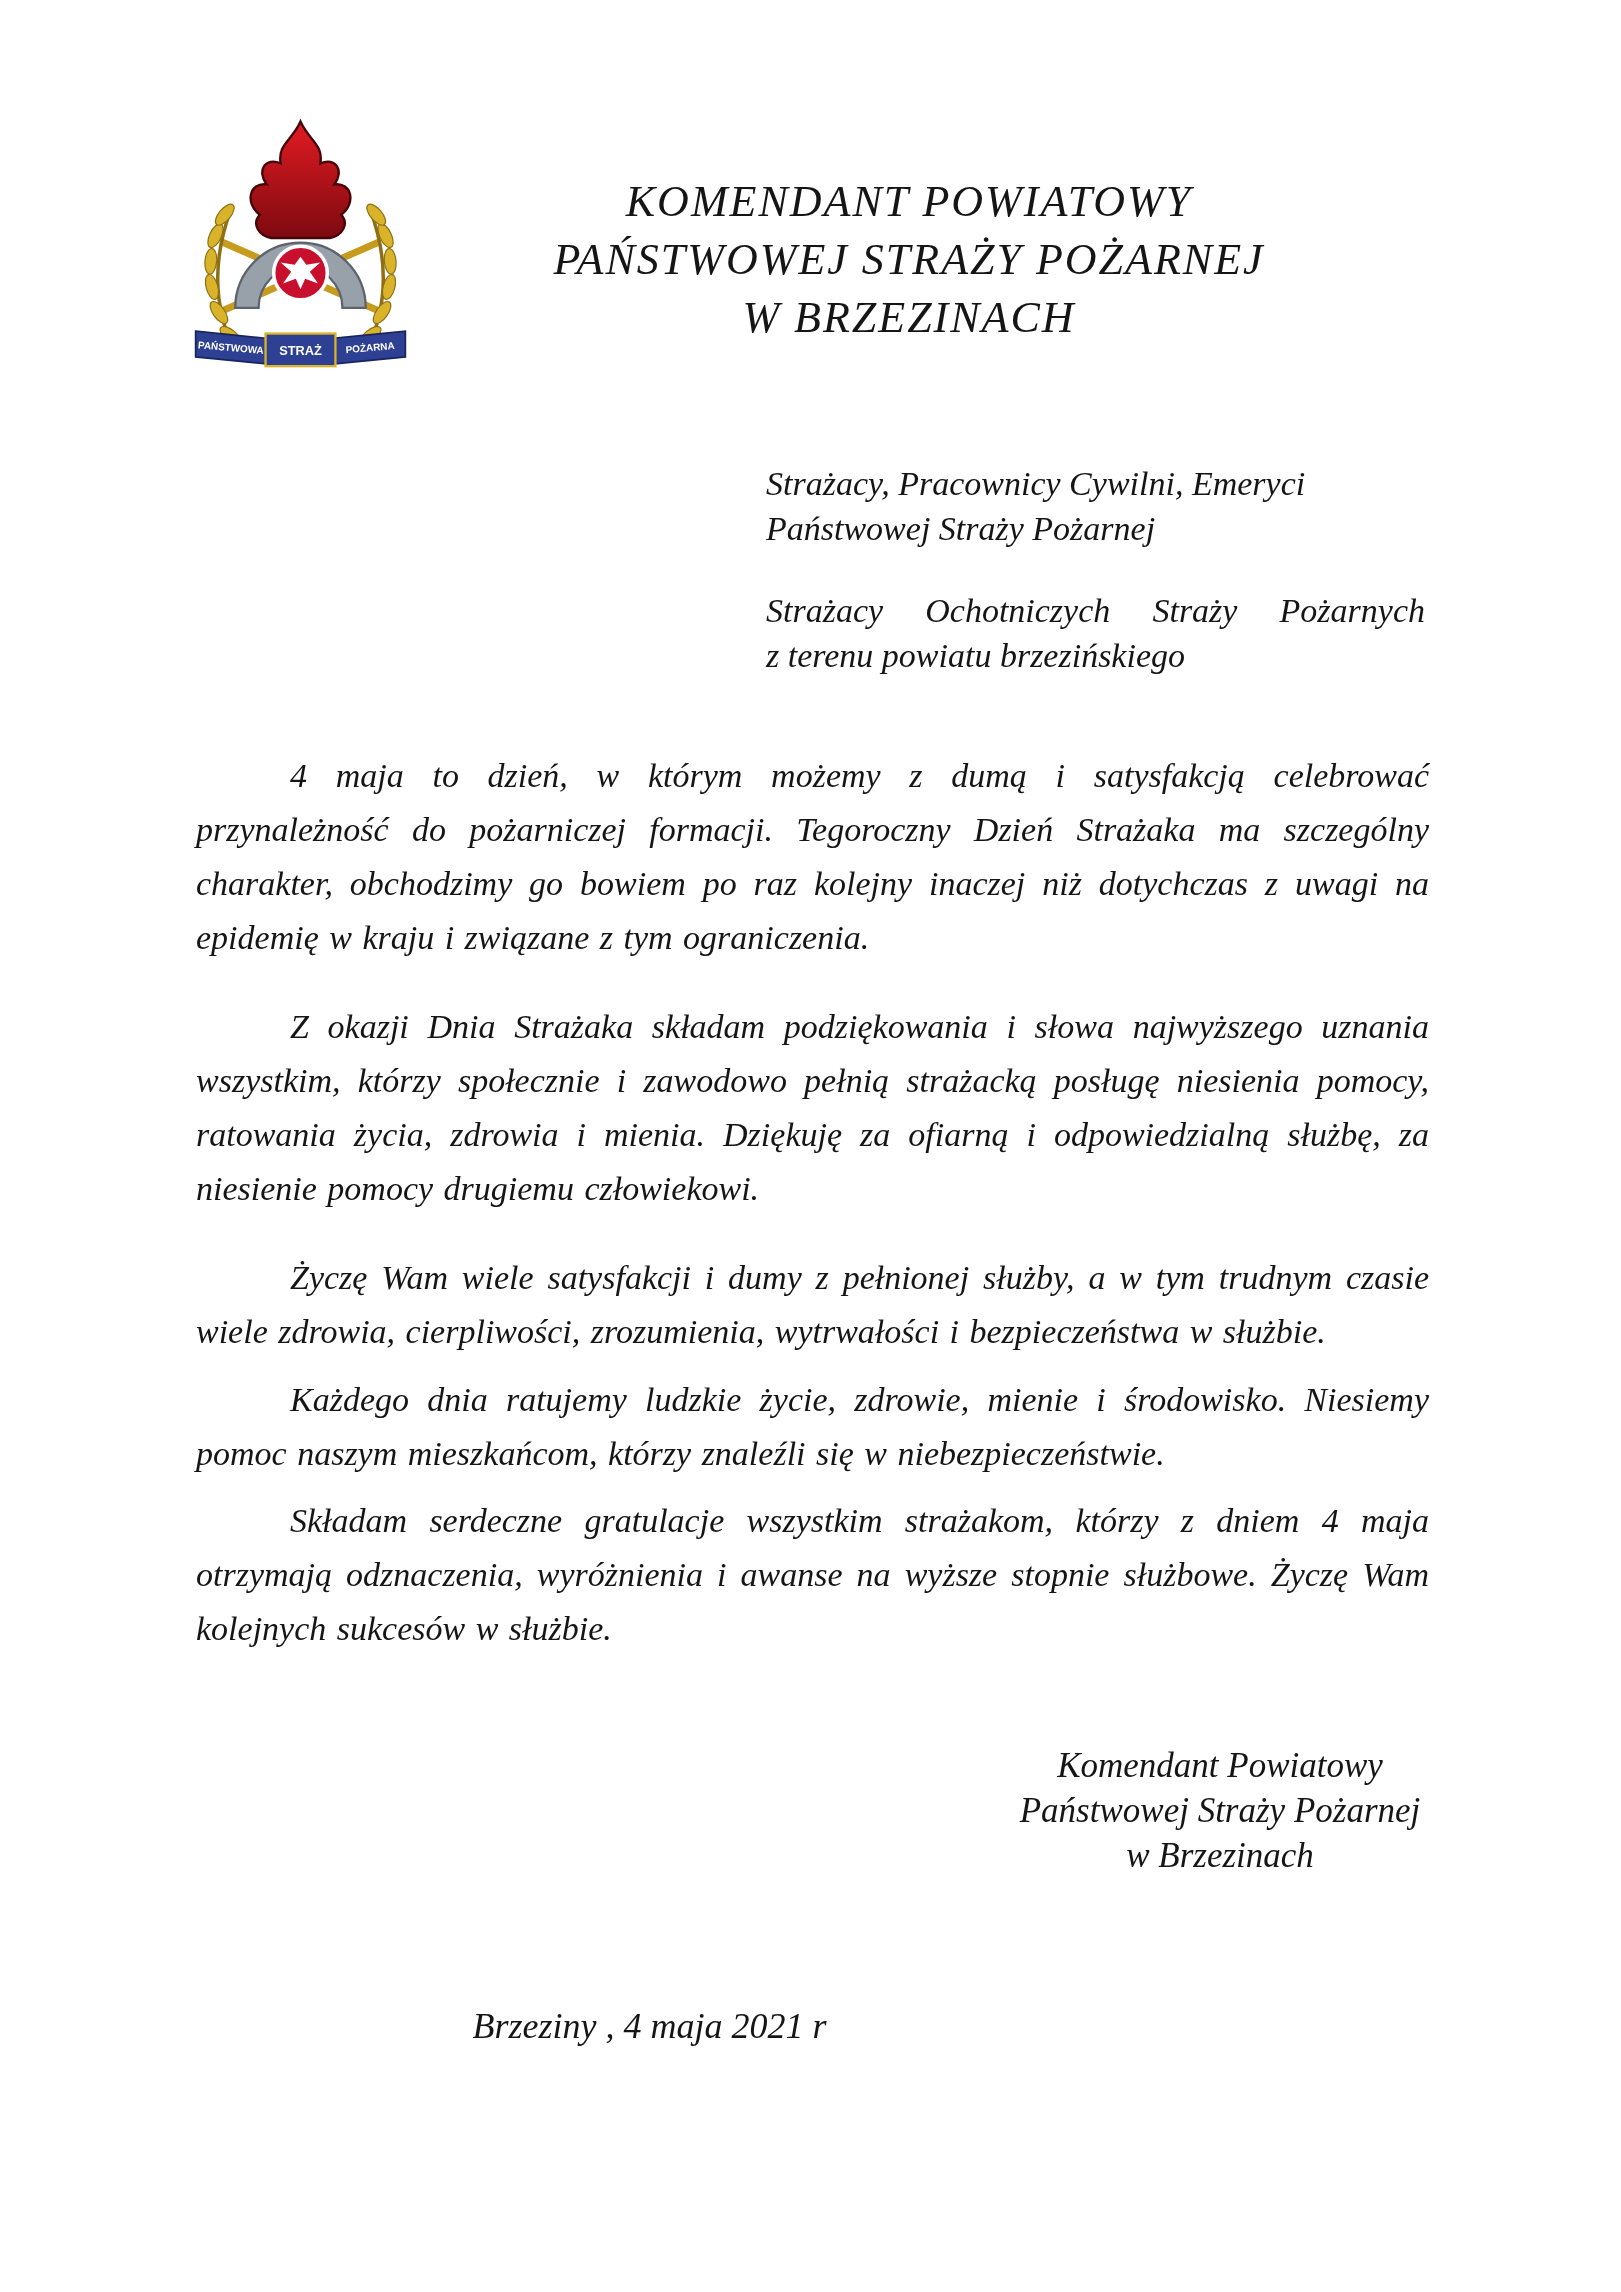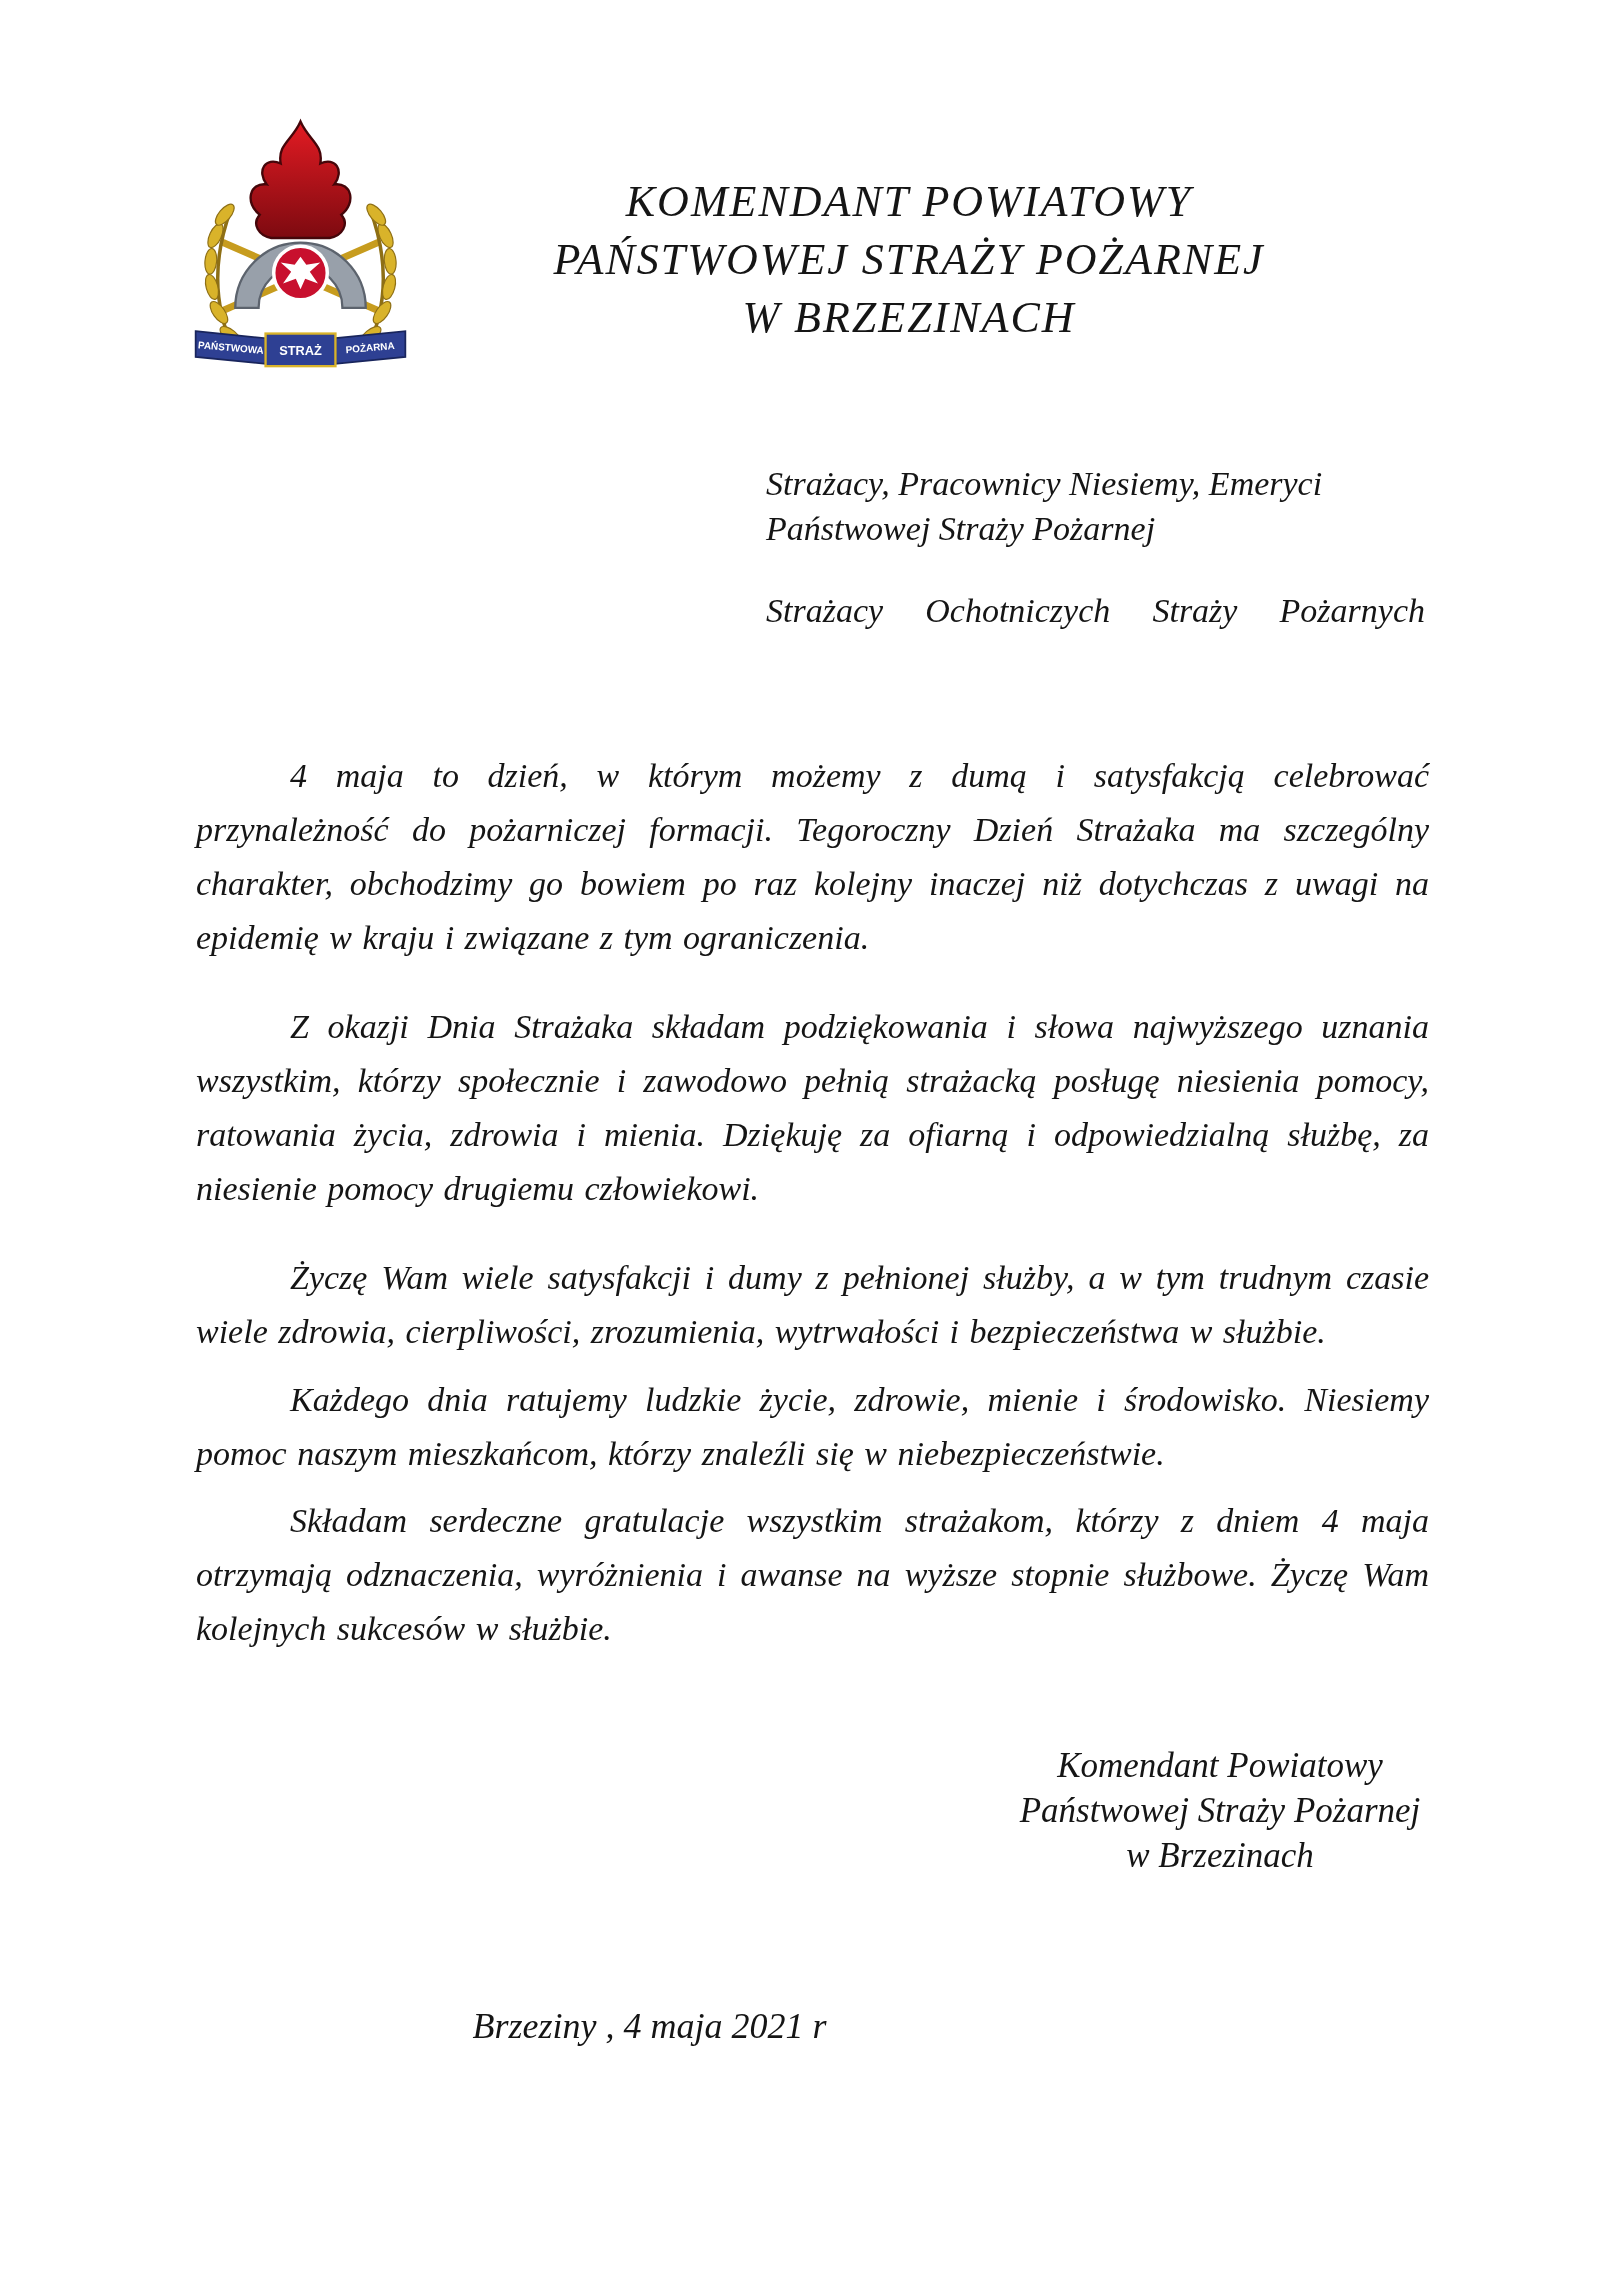--- a/index.html
+++ b/index.html
@@ -125,25 +125,26 @@
   </svg>
 
   <div class="header-block">
     <div>KOMENDANT POWIATOWY</div>
     <div>PAŃSTWOWEJ STRAŻY POŻARNEJ</div>
     <div>W BRZEZINACH</div>
   </div>
 
   <div class="addressee">
     <div class="group1">
-      <div>Strażacy, Pracownicy Niesiemy, Emeryci</div>
+      <div>Strażacy, Pracownicy Cywilni, Emeryci</div>
       <div>Państwowej Straży Pożarnej</div>
     </div>
     <div class="group2">
       <div class="justify-last">Strażacy Ochotniczych Straży Pożarnych</div>
+      <div>z terenu powiatu brzezińskiego</div>
     </div>
   </div>
 
   <div class="body-block">
     <p>4 maja to dzień, w którym możemy z dumą i satysfakcją celebrować przynależność do pożarniczej formacji. Tegoroczny Dzień Strażaka ma szczególny charakter, obchodzimy go bowiem po raz kolejny inaczej niż dotychczas z uwagi na epidemię w kraju i związane z tym ograniczenia.</p>
     <p>Z okazji Dnia Strażaka składam podziękowania i słowa najwyższego uznania wszystkim, którzy społecznie i zawodowo pełnią strażacką posługę niesienia pomocy, ratowania życia, zdrowia i mienia. Dziękuję za ofiarną i odpowiedzialną służbę, za niesienie pomocy drugiemu człowiekowi.</p>
     <p class="tight">Życzę Wam wiele satysfakcji i dumy z pełnionej służby, a w tym trudnym czasie wiele zdrowia, cierpliwości, zrozumienia, wytrwałości i bezpieczeństwa w służbie.</p>
     <p class="tight">Każdego dnia ratujemy ludzkie życie, zdrowie, mienie i środowisko. Niesiemy pomoc naszym mieszkańcom, którzy znaleźli się w niebezpieczeństwie.</p>
     <p>Składam serdeczne gratulacje wszystkim strażakom, którzy z dniem 4 maja otrzymają odznaczenia, wyróżnienia i awanse na wyższe stopnie służbowe. Życzę Wam kolejnych  sukcesów w służbie.</p>
   </div>

